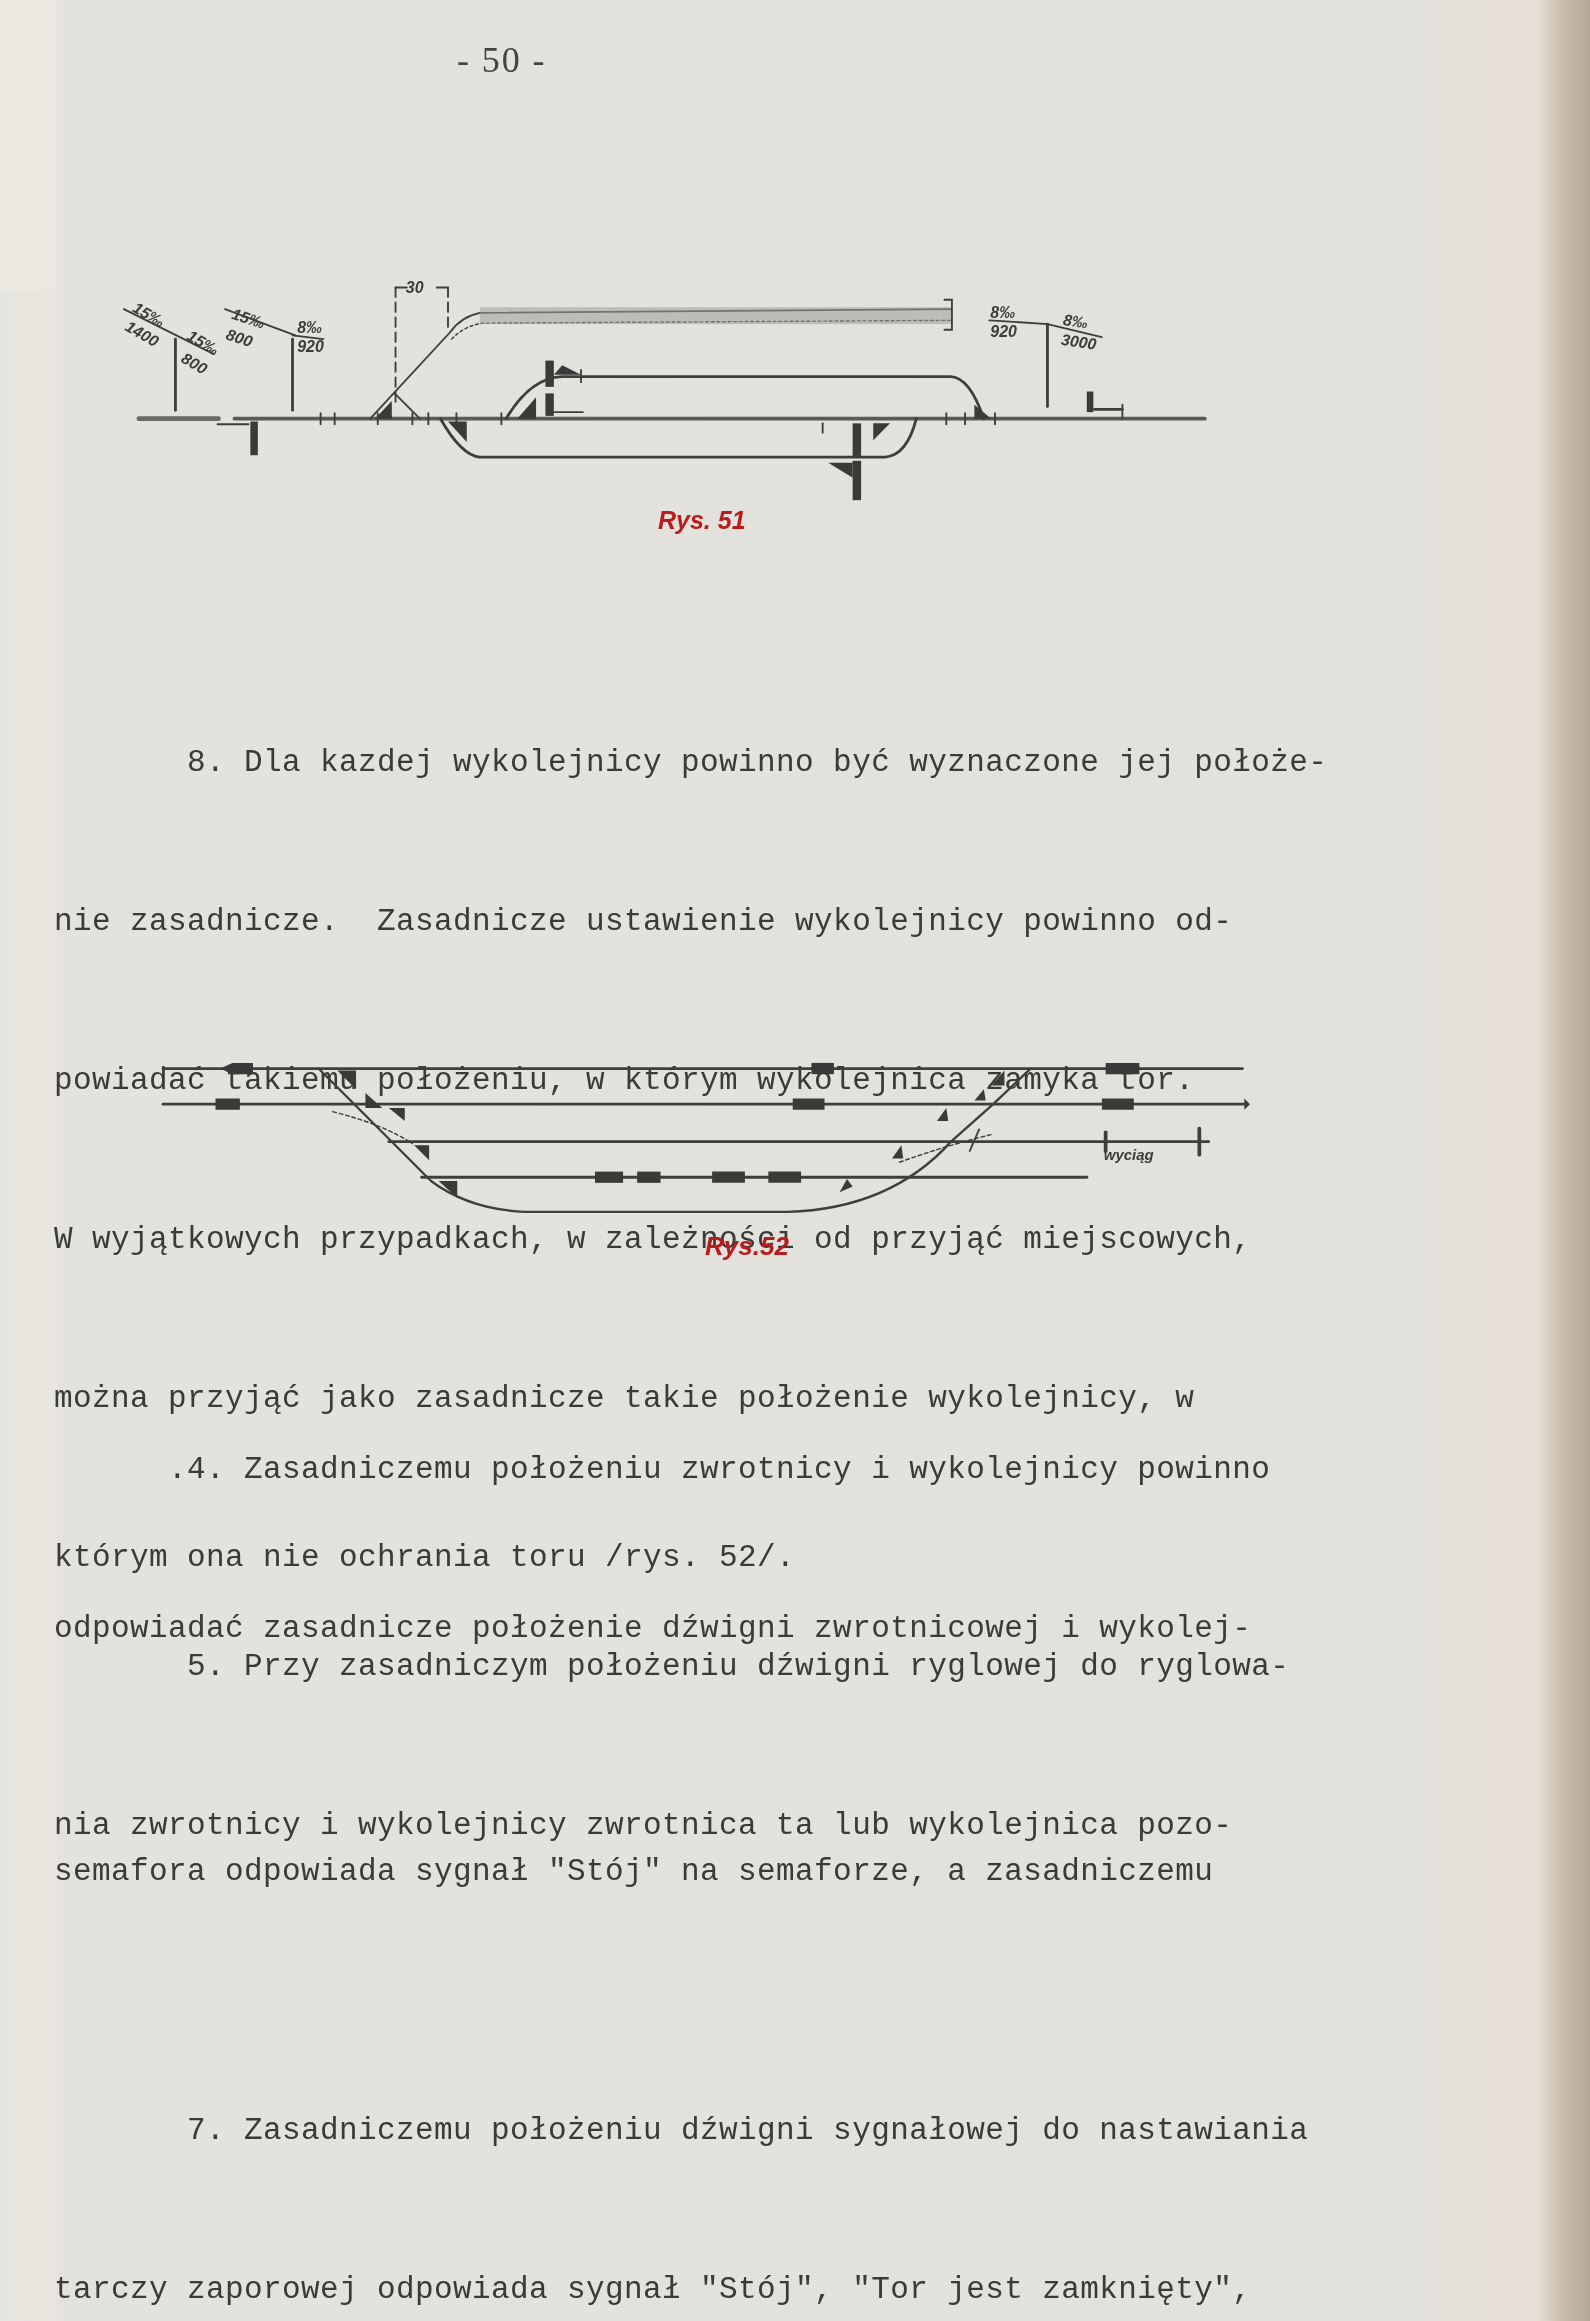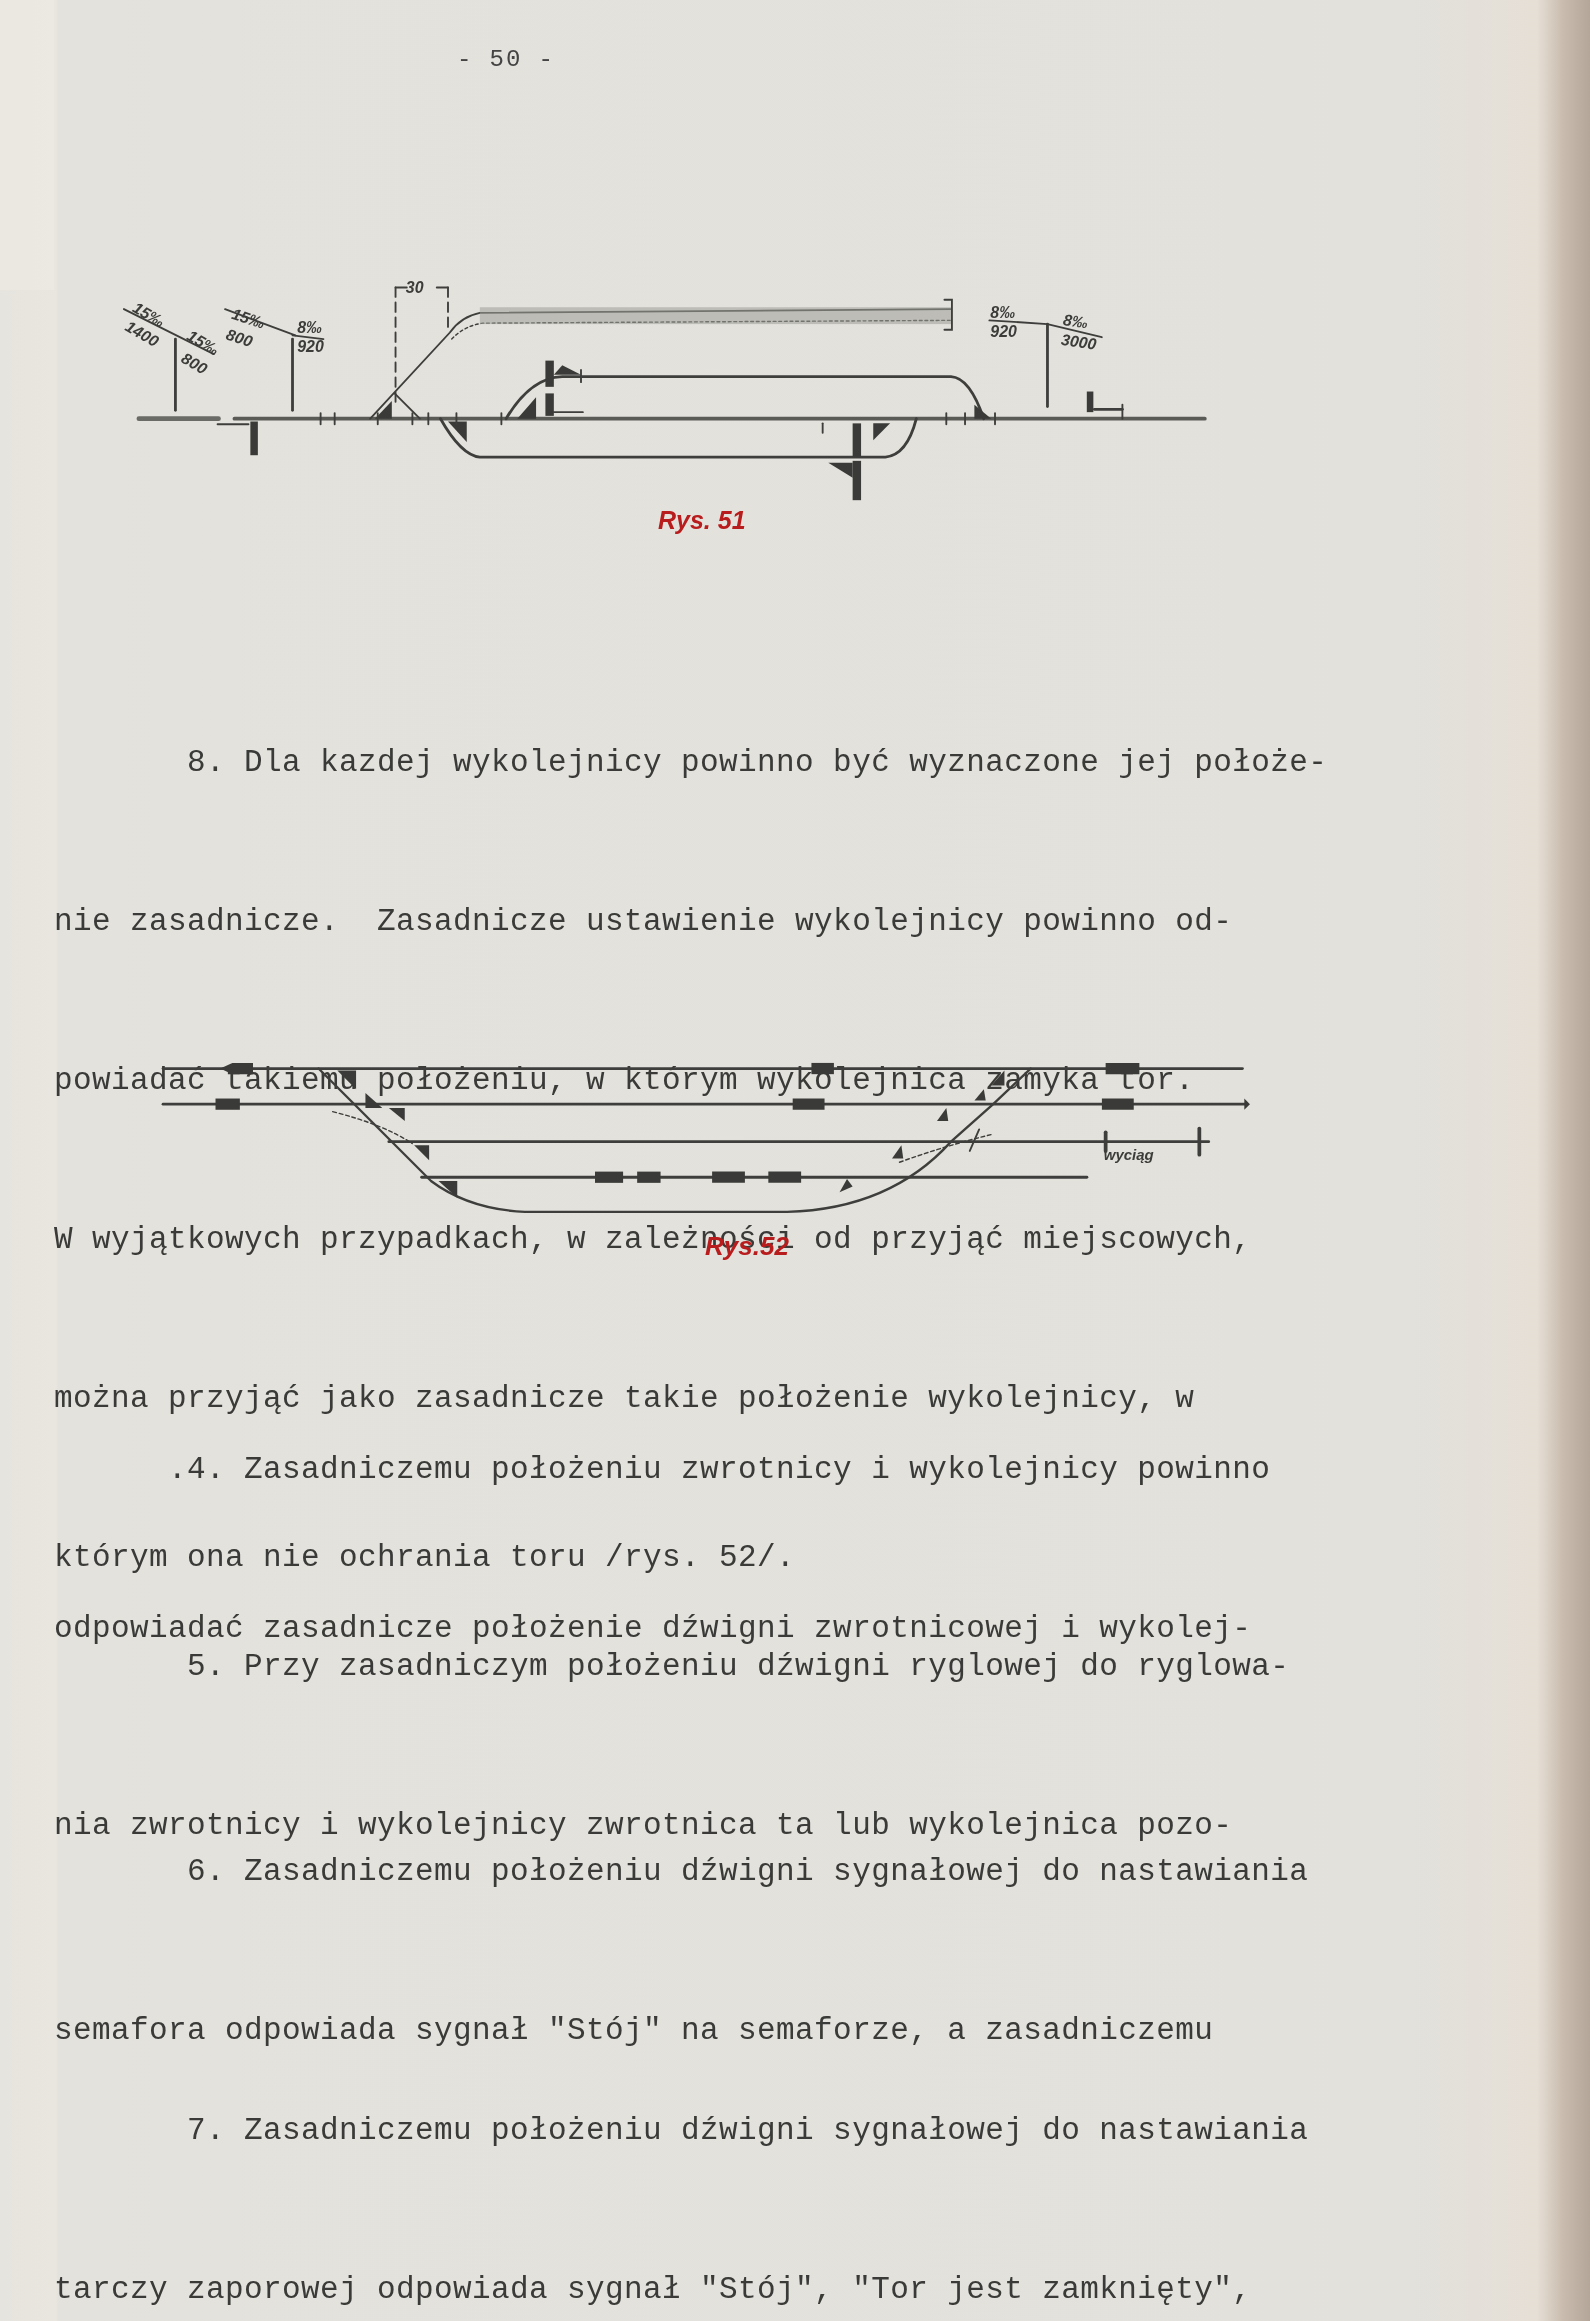--- a/index.html
+++ b/index.html
@@ -1,20 +1,20 @@
 <!DOCTYPE html>
 <html style="font-size:15px"><head>
 <meta charset="utf-8">
 <style>
   html,body{margin:0;padding:0;}
   body{width:1591px;height:2322px;position:relative;overflow:hidden;
     background:linear-gradient(90deg,#e6e4de 0px,#e9e6df 56px,#e3e2dd 58px,#e2e1dc 1405px,#e6dfd6 1537px,#c9bcae 1563px,#b3a698 1591px);
     font-family:"Liberation Mono","DejaVu Sans Mono",monospace;color:#3a3a38;}
   .tl-strip{position:absolute;left:0;top:0;width:54px;height:290px;background:#ece9e2;opacity:.7;}
-  .page-num{position:absolute;left:457px;top:46px;font-family:Liberation Mono, monospace;font-size:24px;color:#444;letter-spacing:1.9px;}
+  .page-num{position:absolute;left:457px;top:39px;font-family:Liberation Serif, serif;font-size:36px;color:#444;letter-spacing:1.9px;}
   .fig{position:absolute;}
   .caption{position:absolute;font-family:"Liberation Sans",sans-serif;font-weight:bold;font-style:italic;color:#b91c1c;text-align:center;}
   .para{position:absolute;left:54px;width:1462px;font-size:31px;line-height:53px;white-space:pre;letter-spacing:0.4px;}
   .line{display:block;height:53px;}
 </style>
 </head>
 <body>
 
 <div class="tl-strip"></div>
 
@@ -159,21 +159,20 @@
   <span class="line">      .4. Zasadniczemu położeniu zwrotnicy i wykolejnicy powinno</span>
   <span class="line">odpowiadać zasadnicze położenie dźwigni zwrotnicowej i wykolej-</span>
 </div>
 
 <div class="para" style="top:1534px;">
   <span class="line">       5. Przy zasadniczym położeniu dźwigni ryglowej do ryglowa-</span>
   <span class="line">nia zwrotnicy i wykolejnicy zwrotnica ta lub wykolejnica pozo-</span>
 </div>
 
 <div class="para" style="top:1739px;">
-  <span class="line">       6. Zasadniczemu położeniu dźwigni sygnałowej do nastawiania</span>
   <span class="line">semafora odpowiada sygnał "Stój" na semaforze, a zasadniczemu</span>
   
 </div>
 
 <div class="para" style="top:1998px;">
   <span class="line">       7. Zasadniczemu położeniu dźwigni sygnałowej do nastawiania</span>
   <span class="line">tarczy zaporowej odpowiada sygnał "Stój", "Tor jest zamknięty",</span>
   
   
 </div>

